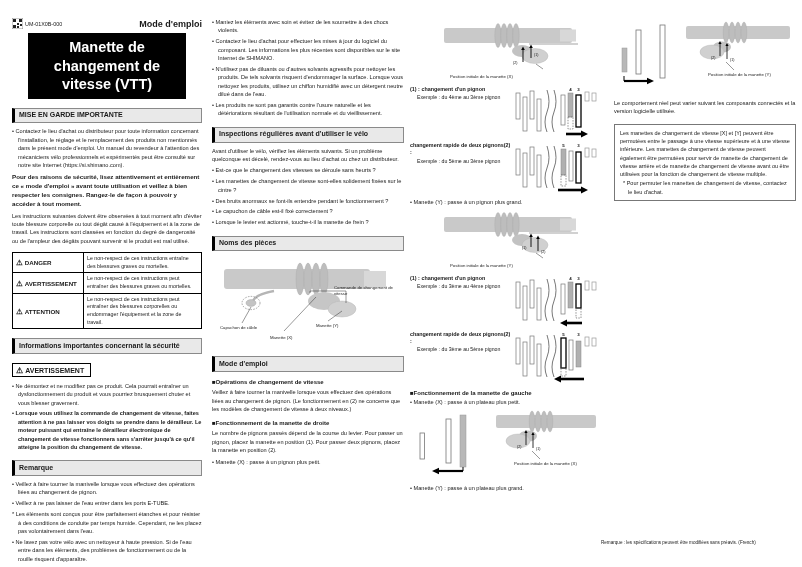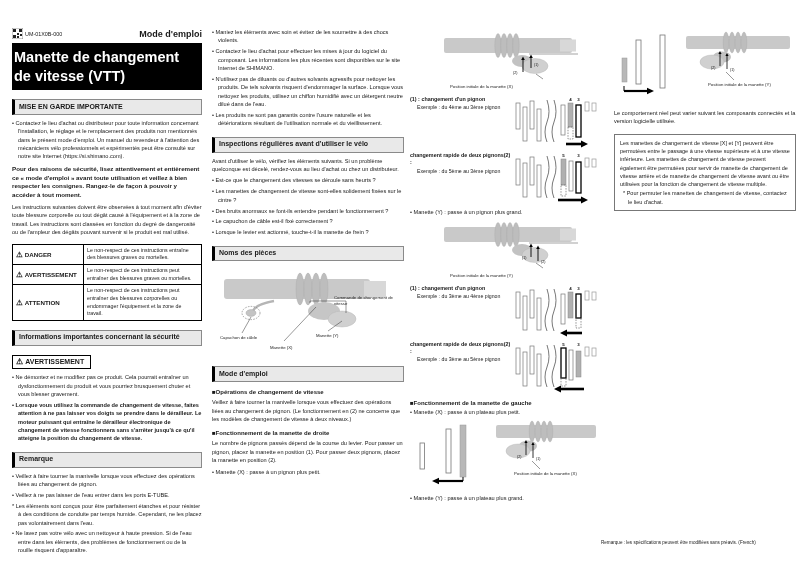--- a/index.html
+++ b/index.html
@@ -1,30 +1,30 @@
 <!DOCTYPE html>
 <html><head>
 <meta charset="utf-8">
 <style>
   html,body{margin:0;padding:0;}
   body{background:#9a9a9a;}
   .page{position:relative;width:802px;height:567px;background:#fff;overflow:hidden;
         font-family:"Liberation Sans",sans-serif;color:#1a1a1a;outline:1px solid #c9c9c9;}
-  .col{position:absolute;top:28px;}
+  .col{position:absolute;top:18px;}
   .c1{left:12px;width:190px;}
   .c2{left:212px;width:192px;}
   .c3{left:410px;width:196px;}
   .c4{left:614px;width:182px;}
 
   .hdr-row{display:flex;justify-content:space-between;align-items:flex-end;margin-bottom:4px;}
   .logo-wrap{display:flex;align-items:center;gap:2px;font-size:5.4px;font-weight:400;}
   .doc-type{font-size:9px;font-weight:700;}
 
-  .title-box{background:#000;color:#fff;text-align:left;font-weight:700;
-             font-size:14.5px;line-height:1.28;padding:5px 2px;margin:2px 0 8px;}
+  .title-box{background:#000;color:#fff;text-align:center;font-weight:700;
+             font-size:14.5px;line-height:1.28;padding:5px 2px;margin:2px 16px 8px;}
 
   .sec-h{background:#e9e9e9;border:0.6px solid #8a8a8a;border-left:3.5px solid #000;
          font-weight:700;font-size:7px;line-height:1.25;padding:2.5px 4px;margin:9px 0 4px;}
 
   .txt{font-size:5.6px;line-height:1.5;margin:3px 0;}
   .bullet{font-size:5.6px;line-height:1.5;padding-left:6px;text-indent:-6px;margin:2.5px 0;}
   .b{font-weight:700;}
   .bold-para{font-weight:700;font-size:6.2px;line-height:1.42;margin:4px 0 2px;}
 
   table.levels{border-collapse:collapse;width:100%;margin:7px 0;}

